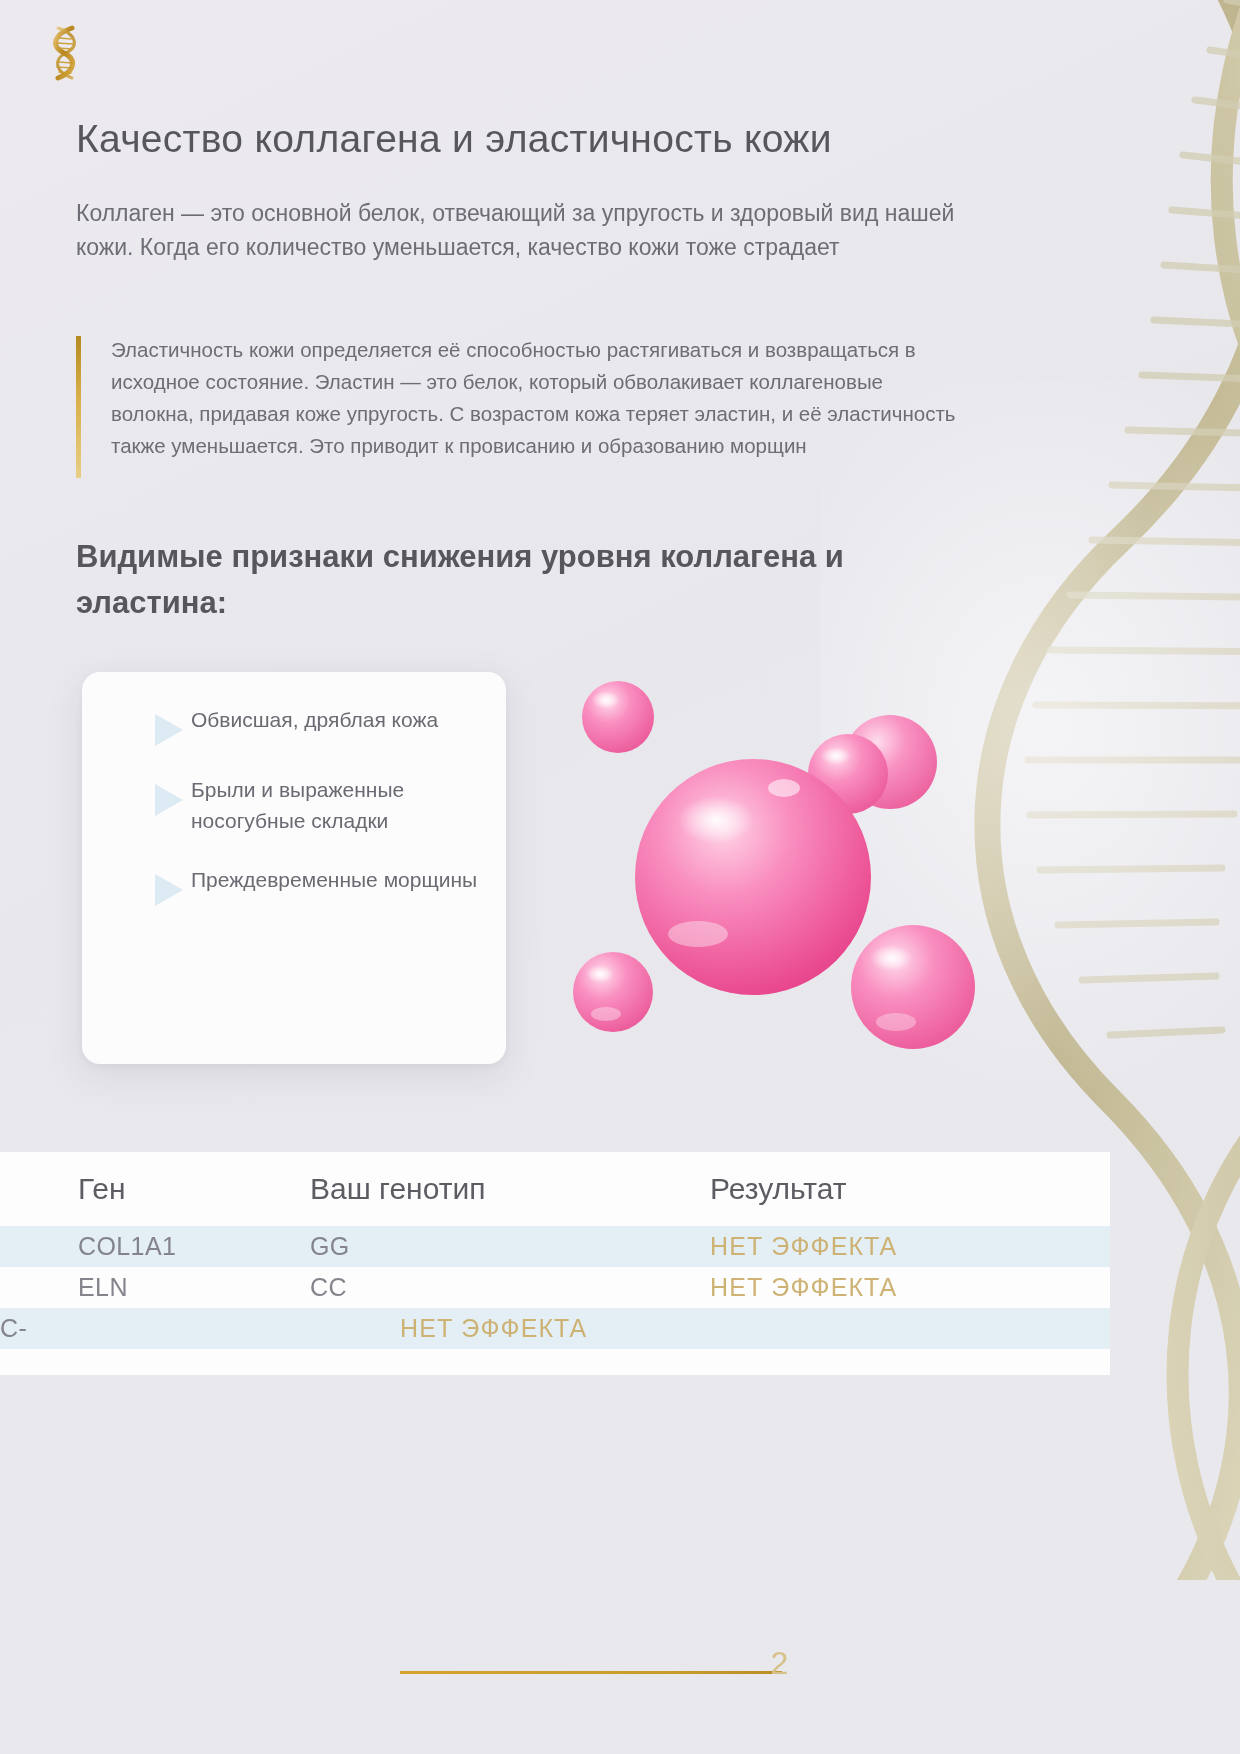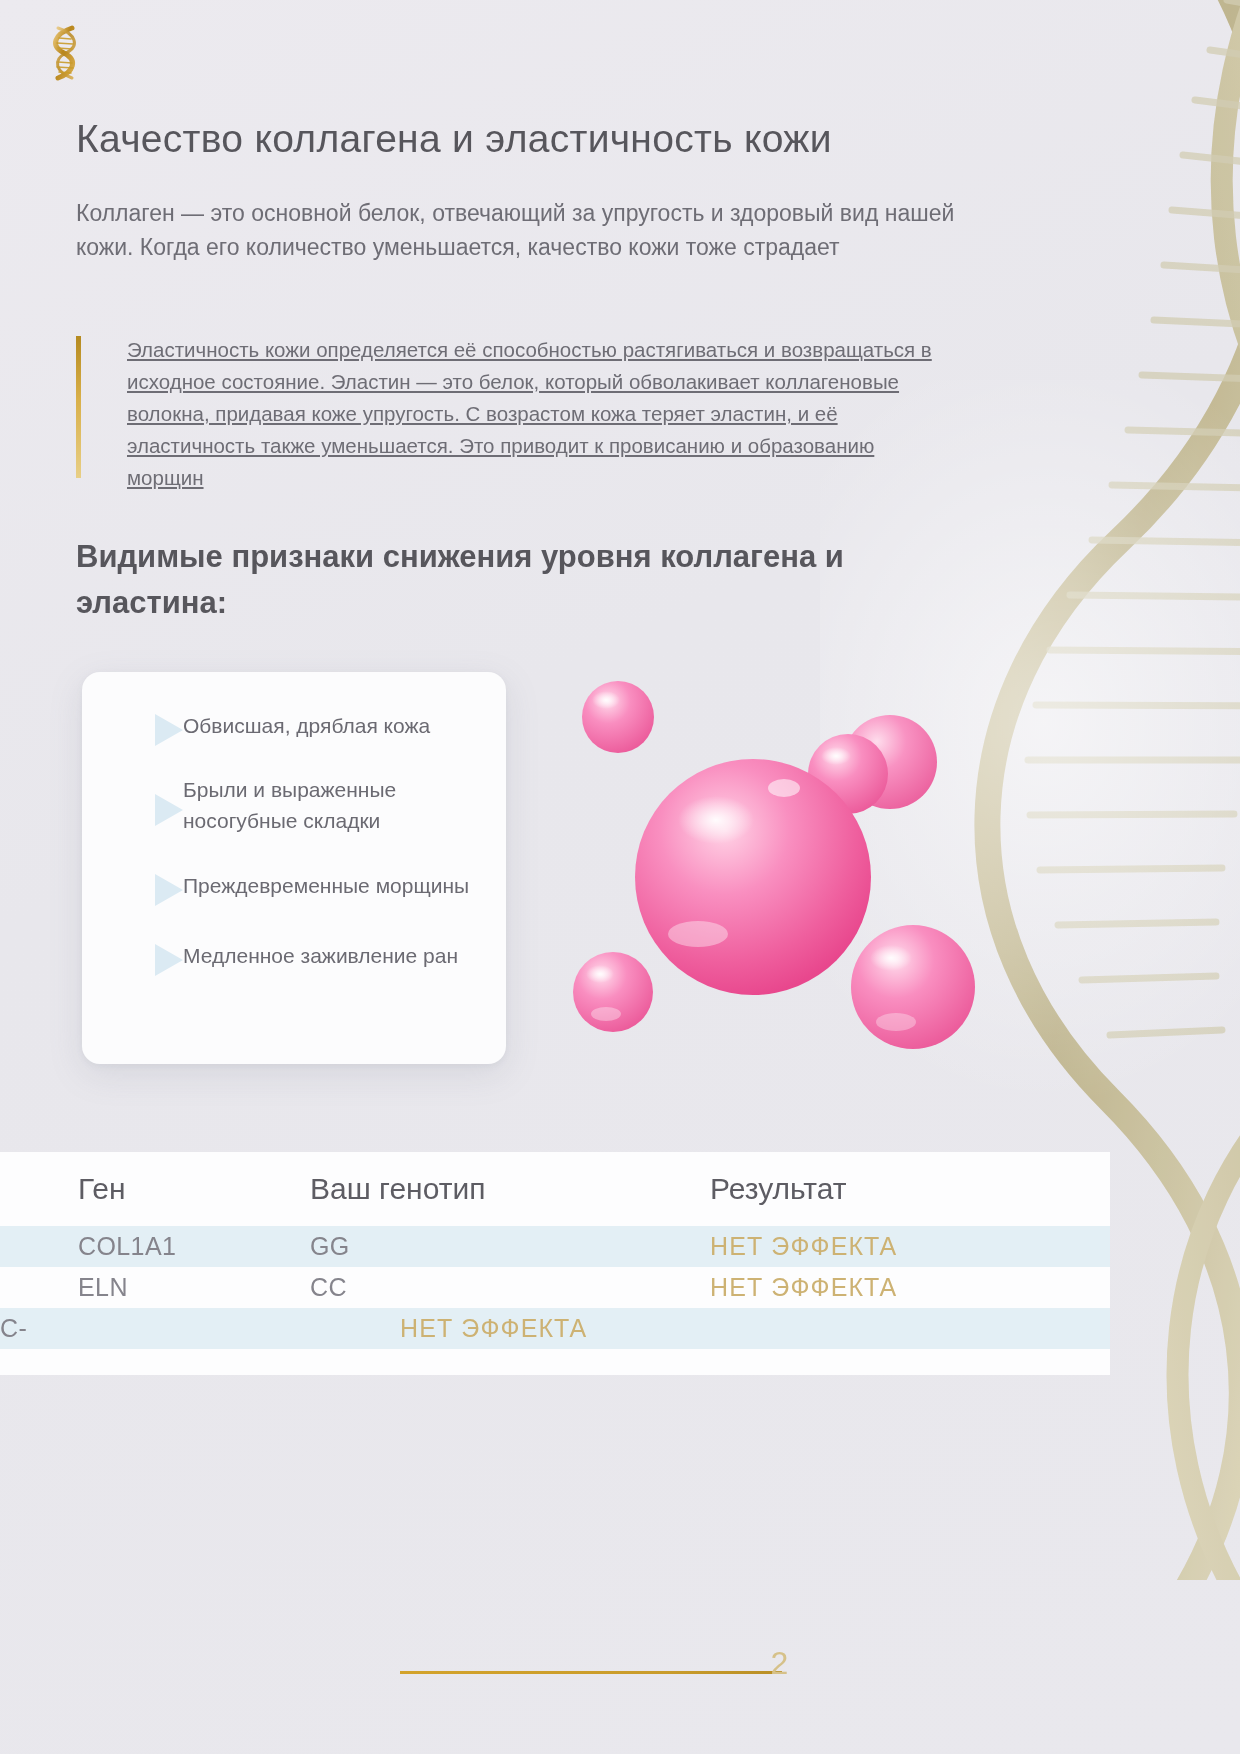--- a/index.html
+++ b/index.html
@@ -75,26 +75,25 @@
     font-weight: 300;
     color: #6e6d75;
   }
 
   
   .quote {
     position: absolute;
     left: 76px;
     top: 334px;
     width: 880px;
-    padding-left: 51px;
+    padding-left: 35px;
     font-size: 20.5px;
     line-height: 32px;
     font-weight: 300;
     color: #6e6d75;
-    text-decoration: underline;
   }
   .quote::before {
     content: "";
     position: absolute;
     left: 0; top: 2px;
     width: 5px; height: 142px;
     background: linear-gradient(180deg, #b58a20 0%, #d9b04a 45%, #e8cf86 100%);
   }
 
   .section-title {
@@ -115,22 +114,22 @@
     top: 672px;
     width: 424px;
     height: 392px;
     background: #fcfcfd;
     border-radius: 18px;
     box-shadow: 0 10px 34px rgba(120,122,140,.16), 0 2px 6px rgba(120,122,140,.08);
     padding: 30px 26px 26px 26px;
   }
   .sign-item {
     display: flex;
-    align-items: center;
-    gap: 0;
+    align-items: flex-start;
+    gap: 8px;
     margin-bottom: 26px;
     padding-left: 47px;
   }
   .sign-item:last-child { margin-bottom: 0; }
   .bullet-tri {
     flex: 0 0 auto;
     margin-top: 12px;
     width: 0; height: 0;
     border-left: 28px solid #dbeaf3;
     border-top: 16px solid transparent;
@@ -297,24 +296,20 @@
       <span class="sign-text">Обвисшая, дряблая кожа</span>
     </div>
     <div class="sign-item">
       <span class="bullet-tri"></span>
       <span class="sign-text">Брыли и выраженные носогубные складки</span>
     </div>
     <div class="sign-item">
       <span class="bullet-tri"></span>
       <span class="sign-text">Преждевременные морщины</span>
     </div>
-    <div class="sign-item">
-      <span class="bullet-tri"></span>
-      <span class="sign-text">Медленное заживление ран</span>
-    </div>
   </div>
 
   <div class="molecule">
     <svg viewBox="0 0 470 420" xmlns="http://www.w3.org/2000/svg">
       <defs>
         <radialGradient id="pk" cx="38%" cy="30%" r="72%">
           <stop offset="0%" stop-color="#ffd3e6"></stop>
           <stop offset="38%" stop-color="#f98fc0"></stop>
           <stop offset="78%" stop-color="#ef5f9e"></stop>
           <stop offset="100%" stop-color="#e8478d"></stop>

